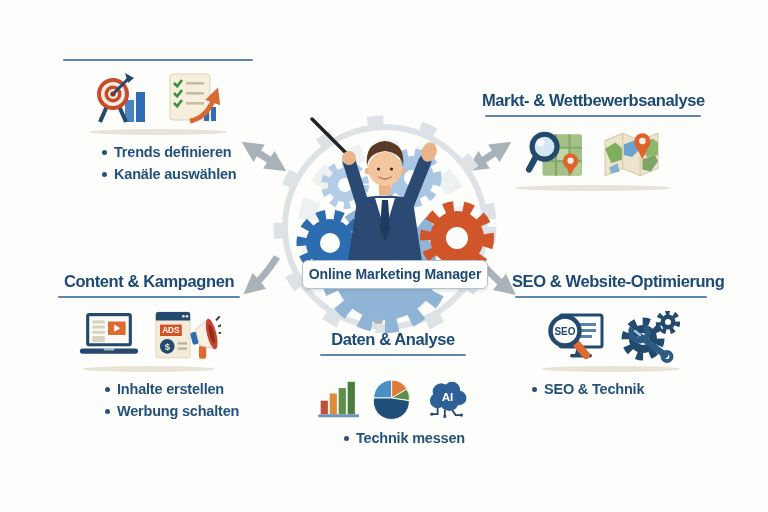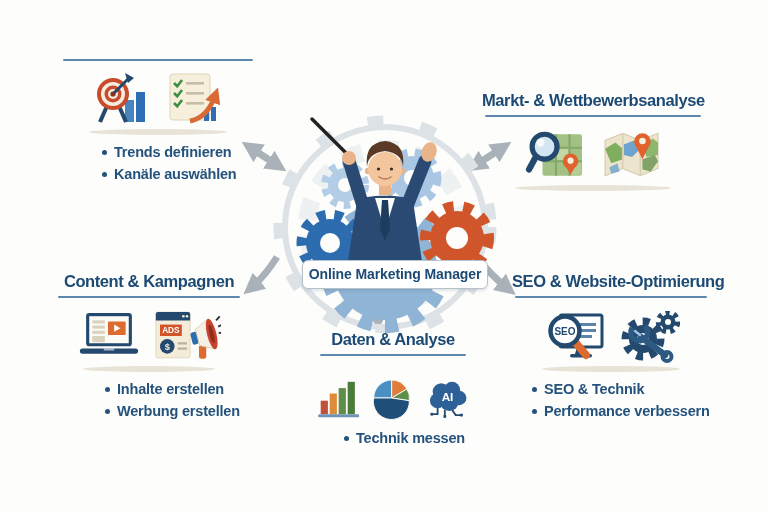--- a/index.html
+++ b/index.html
@@ -220,21 +220,21 @@
           <ellipse cx="56" cy="26" rx="2" ry="9.5" fill="#8f2f20"></ellipse>
         </g>
         <line x1="60" y1="11" x2="63.5" y2="7" stroke="#333333" stroke-width="1.8"></line>
         <line x1="62" y1="17" x2="66" y2="15" stroke="#333333" stroke-width="1.8"></line>
         <line x1="62.5" y1="23" x2="67" y2="23" stroke="#333333" stroke-width="1.8"></line>
       </svg>
     </div>
     <div class="icon-shadow"></div>
     <ul class="bullets" style="padding-left:48px;">
       <li>Inhalte erstellen</li>
-      <li>Werbung erstellen</li>
+      <li>Werbung schalten</li>
     </ul>
   </div>
 
   <div class="section" style="left:318px;top:330px;width:150px;">
     <h2>Daten &amp; Analyse</h2>
     <div class="rule"></div>
     <div class="icons" style="gap:12px;">
       <svg width="44" height="46" viewBox="0 0 46 46">
         <rect x="3" y="26" width="8" height="15" fill="#c0503a"></rect>
         <rect x="13" y="18" width="8" height="23" fill="#df8c3a"></rect>
@@ -292,17 +292,16 @@
         <circle cx="47" cy="11" r="3" fill="#fdfdfb"></circle>
         <line x1="20" y1="26" x2="44" y2="44" stroke="#2c5a82" stroke-width="6.5" stroke-linecap="round"></line>
         <path d="M11,17 A8.5,8.5 0 1 0 24,15" fill="none" stroke="#2c5a82" stroke-width="5.5"></path>
         <line x1="14" y1="20" x2="19" y2="24" stroke="#9cc3e5" stroke-width="2.5" stroke-linecap="round"></line>
         <circle cx="46" cy="45.5" r="4.5" fill="none" stroke="#2c5a82" stroke-width="4"></circle>
       </svg>
     </div>
     <div class="icon-shadow"></div>
     <ul class="bullets" style="padding-left:18px;">
       <li>SEO &amp; Technik</li>
-      <li>Performance verbessern</li>
     </ul>
   </div>
 
 </div>
 
 </body></html>

